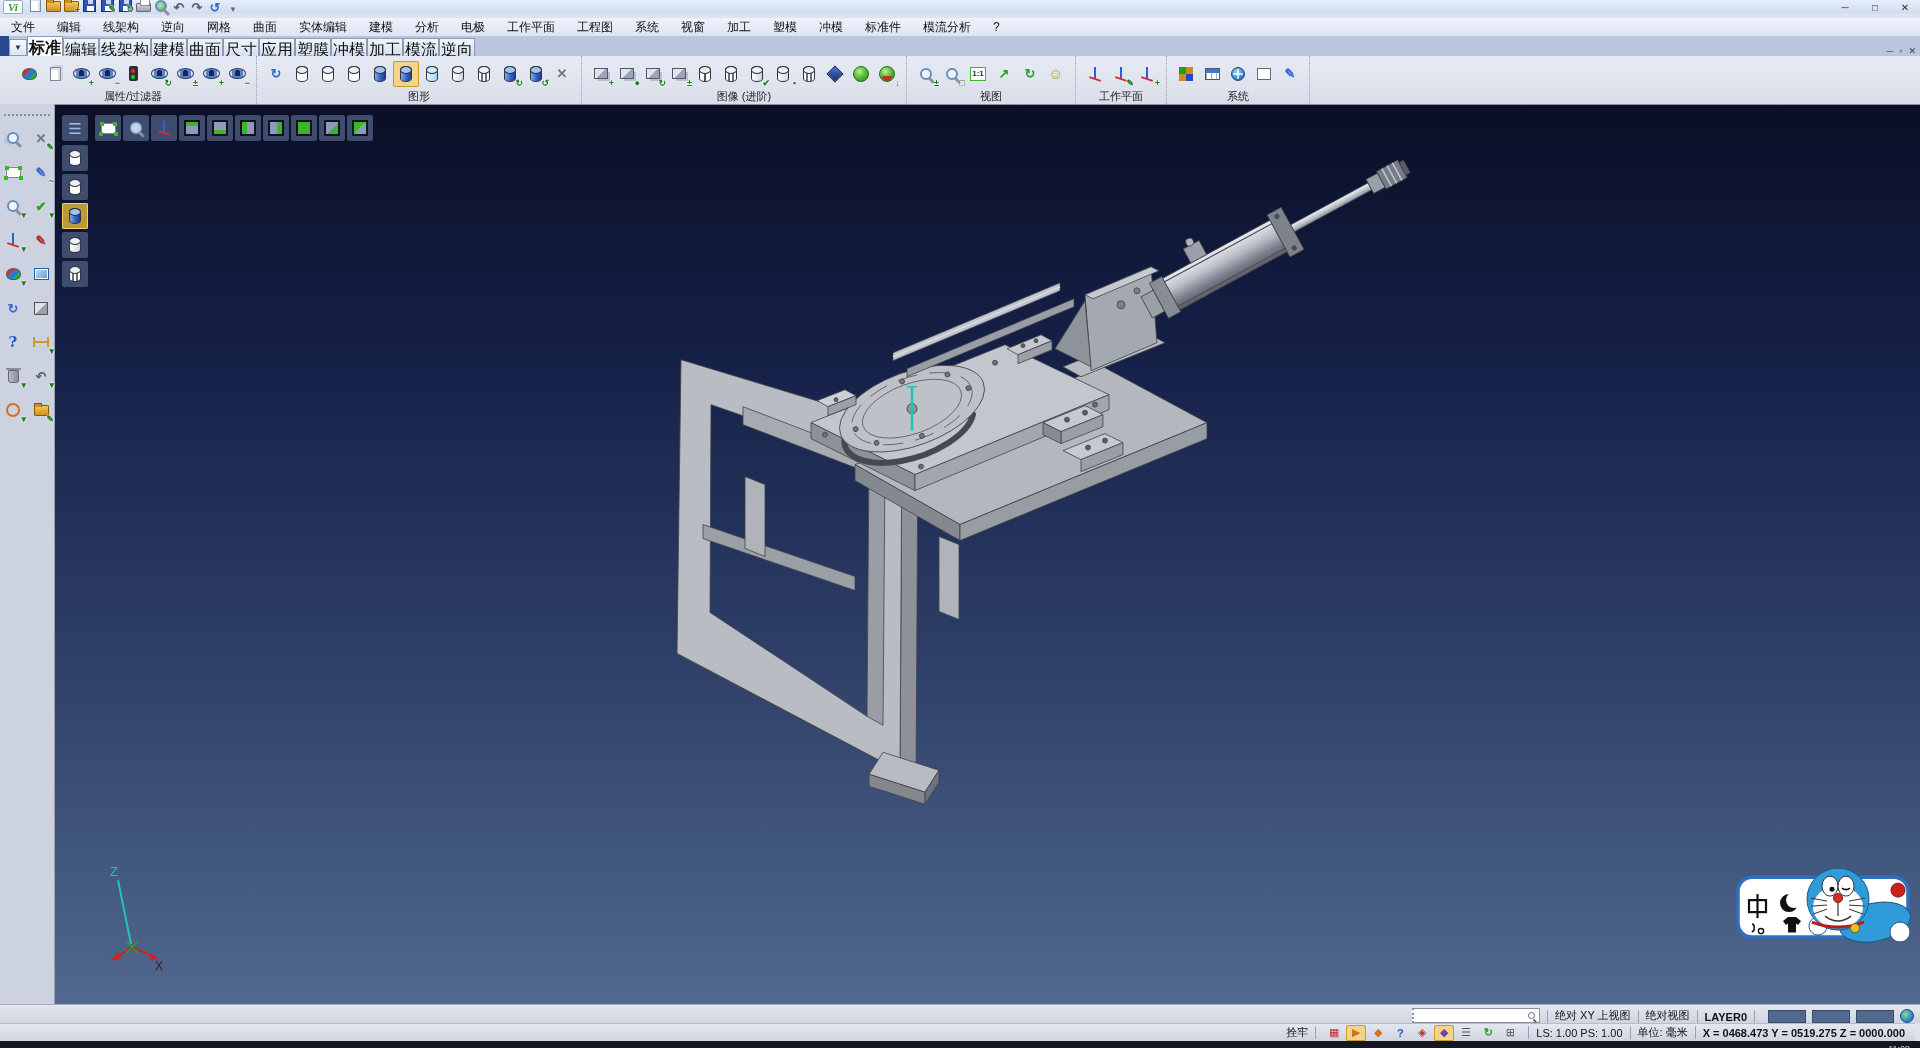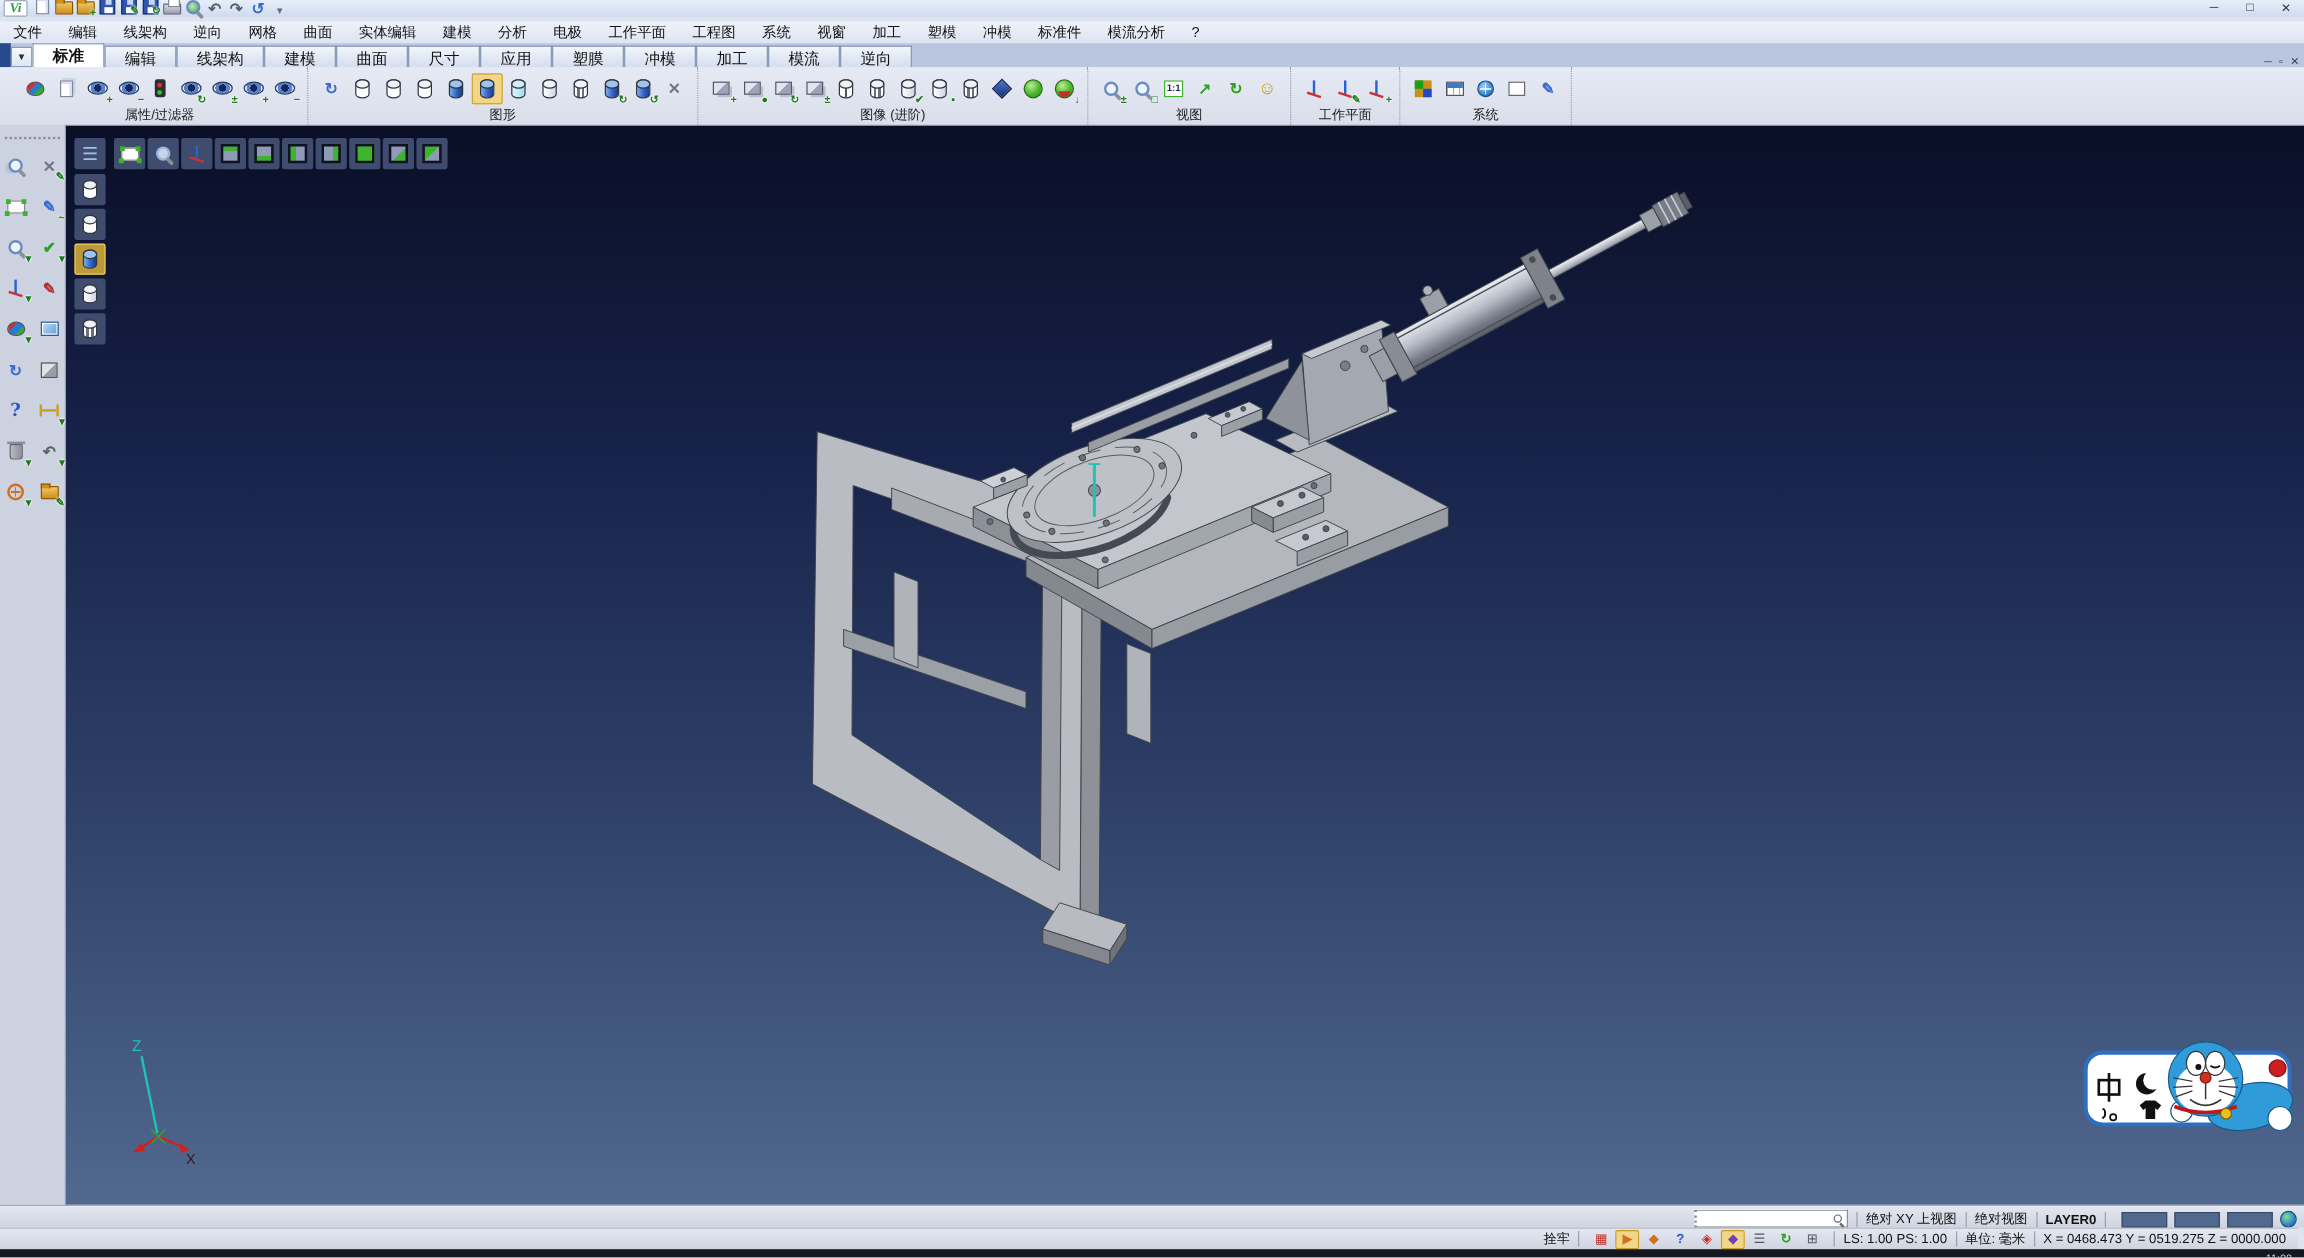--- a/index.html
+++ b/index.html
@@ -13,21 +13,21 @@
   .qa .ico{width:18px;height:16px;}
   .title-text{position:absolute;left:0;right:0;text-align:center;pointer-events:none;}
   .win-controls{margin-left:auto;display:flex;z-index:2;}
   .win-controls span{width:30px;text-align:center;font-size:10px;color:#333;cursor:default;}
 
   .menubar{position:absolute;left:0;top:18px;right:0;height:18px;background:linear-gradient(#eef2fa,#dde4f2);display:flex;align-items:center;gap:0;font-size:12px;color:#111;}
   .mi{padding:1px 11px;text-align:right;}
   .tabrow{position:absolute;left:0;top:36px;right:0;height:20px;background:#b9c6dd;display:flex;align-items:flex-end;}
   .tab-dock{width:9px;height:20px;background:#274a8c;}
   .tab-drop{width:18px;height:17px;background:linear-gradient(#f6f9fd,#dde6f3);border:1px solid #8a9ab8;font-size:8px;text-align:center;color:#234;line-height:15px;}
-  .tab{height:18px;padding:1px 16px 0;border:1px solid #8a9ab8;border-bottom:none;background:linear-gradient(#f2f6fc,#d4deee);font-size:13px;color:#111;white-space:nowrap;}
+  .tab{height:18px;padding:1px 1px 0;border:1px solid #8a9ab8;border-bottom:none;background:linear-gradient(#f2f6fc,#d4deee);font-size:16px;color:#111;white-space:nowrap;}
   .tab.active{background:#fff;font-weight:bold;height:20px;}
   .mdi-controls{margin-left:auto;display:flex;align-items:center;padding-right:4px;gap:6px;font-size:9px;color:#345;}
 
   
   .ribbon{position:absolute;left:0;top:56px;right:0;height:48px;background:linear-gradient(#e6eaf4,#d9deea);display:flex;align-items:stretch;padding-left:10px;}
   .rib-group{display:flex;flex-direction:column;align-items:center;justify-content:flex-start;padding:1px 6px 0;border-right:1px dotted #98a0b2;}
   .rib-icons{display:flex;align-items:center;height:33px;}
   .rib-label{font-size:11px;color:#1c1c1c;line-height:13px;}
 
   
@@ -763,18 +763,18 @@
       <span class="st-ico s-purple sel">◆</span>
       <span class="st-ico s-gray">☰</span>
       <span class="st-ico s-green">↻</span>
       <span class="st-ico s-gray">⊞</span>
     </span>
   <span class="sep"></span>
   <span>LS: 1.00 PS: 1.00</span>
   <span class="sep"></span>
   <span>单位: 毫米</span>
   <span class="sep"></span>
-  <span style="padding-right:10px;">X = 0468.473 Y = 0519.275 Z = 0000.000</span>
+  <span style="padding-right:10px;font-weight:bold;">X = 0468.473 Y = 0519.275 Z = 0000.000</span>
 </div>
 
 <div class="taskbar">
   <span>11:08</span>
 </div>
 
 </body></html>

